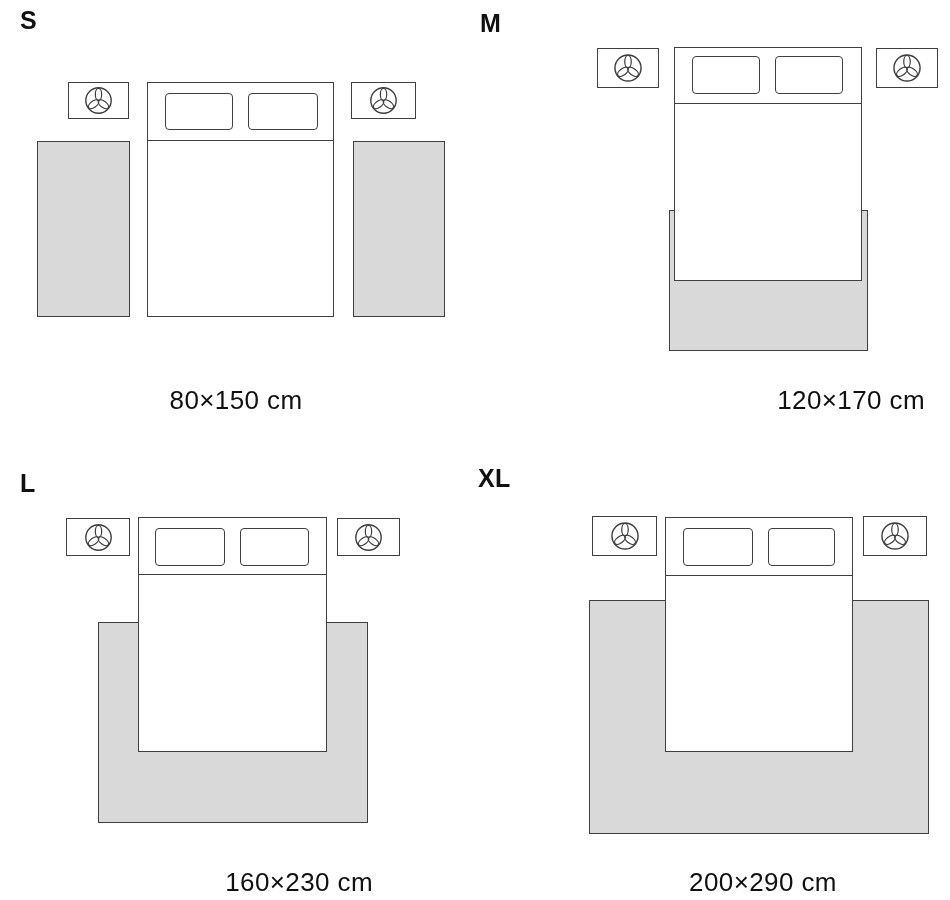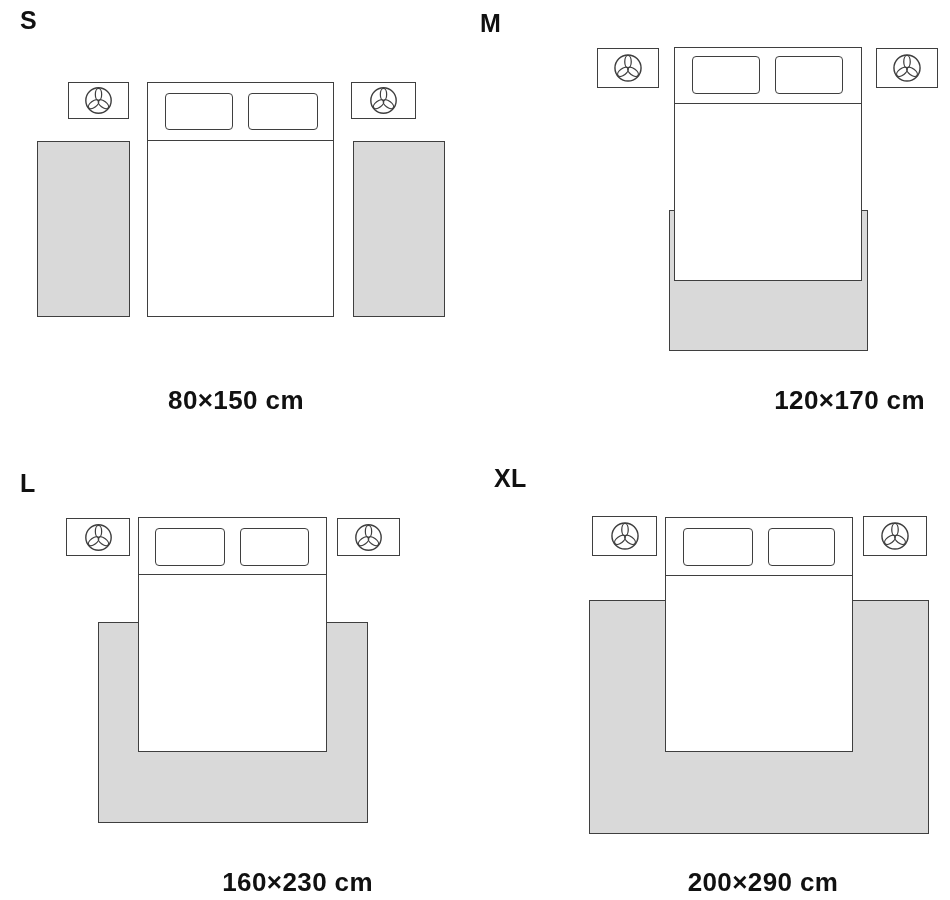--- a/index.html
+++ b/index.html
@@ -21,21 +21,21 @@
     font-size: 25px;
     font-weight: 700;
     color: var(--text, #111111);
     line-height: 1;
     letter-spacing: 0.3px;
   }
   .caption {
     position: absolute;
     width: 300px;
     font-size: 26px;
-    font-weight: 700;
+    font-weight: 400;
     color: var(--text, #1a1a1a);
     text-align: center;
     line-height: 1.1;
     letter-spacing: 0.4px;
   }
 
   .rug {
     position: absolute;
     box-sizing: border-box;
     background: var(--rug-fill, #d9d9d9);
@@ -102,21 +102,21 @@
   .l-ns-l    { left: 66px;  top: 518px; width: 64px; height: 38px; }
   .l-ns-r    { left: 337px; top: 518px; width: 63px; height: 38px; }
   .l-bed     { left: 138px; top: 517px; width: 189px; height: 235px; }
   .l-head    { height: 57px; }
   .l-pil-l   { left: 16px;  top: 10px;  width: 70px; height: 38px; }
   .l-pil-r   { left: 101px; top: 10px;  width: 69px; height: 38px; }
   .l-rug     { left: 98px;  top: 622px; width: 270px; height: 201px; }
   .l-cap     { left: 73px;  top: 868px; text-align: right; }
 
   
-  .xl-label  { left: 478px; top: 466px; margin-left: 16px; }
+  .xl-label  { left: 478px; top: 466px; }
   .xl-ns-l   { left: 592px; top: 516px; width: 65px; height: 40px; }
   .xl-ns-r   { left: 863px; top: 516px; width: 64px; height: 40px; }
   .xl-bed    { left: 665px; top: 517px; width: 188px; height: 235px; }
   .xl-head   { height: 58px; }
   .xl-pil-l  { left: 17px;  top: 10px;  width: 70px; height: 38px; }
   .xl-pil-r  { left: 102px; top: 10px;  width: 67px; height: 38px; }
   .xl-rug    { left: 589px; top: 600px; width: 340px; height: 234px; }
   .xl-cap    { left: 613px; top: 868px; }
 </style>
 </head>

